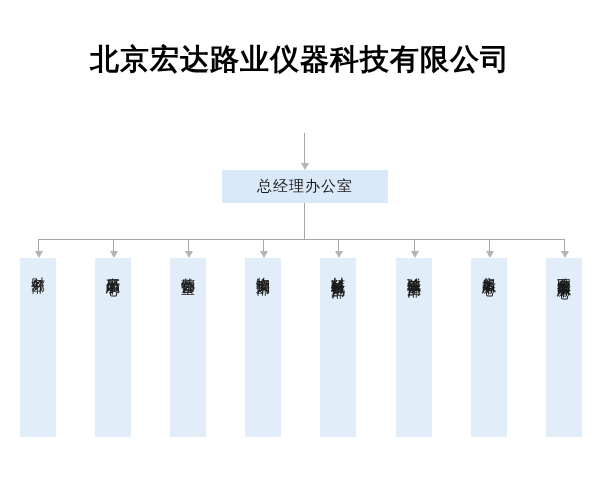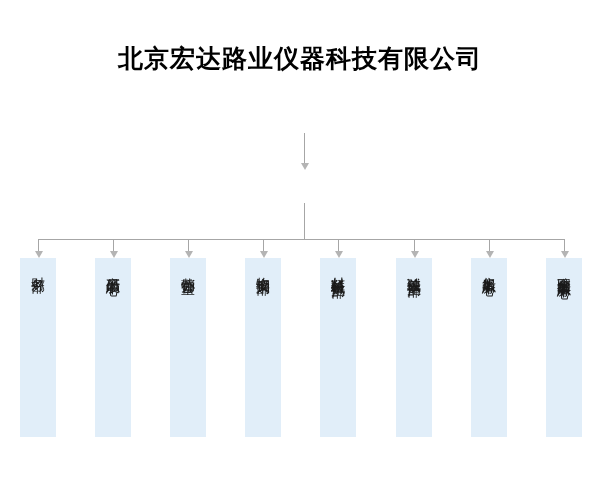--- a/index.html
+++ b/index.html
@@ -21,21 +21,21 @@
 
   
   .org-title {
     position: absolute;
     left: 0;
     top: 44px;
     width: 600px;
     text-align: center;
     font-family: "Liberation Serif", "DejaVu Serif", serif;
     font-weight: bold;
-    font-size: 25px;
+    font-size: 29px;
     line-height: 30px;
     letter-spacing: 1px;
     color: #000000;
     white-space: nowrap;
   }
 
   
   .node {
     position: absolute;
     box-sizing: border-box;
@@ -94,20 +94,21 @@
 <body style="background: rgb(255, 255, 255);">
 
 <div id="chart-root">
 
   <div class="org-title" style="color: rgb(0, 0, 0);">北京宏达路业仪器科技有限公司</div>
 
 
   <div class="conn-v" id="conn-board-office" style="left: 304px; top: 133px; height: 31px; background: rgb(166, 166, 166);"></div>
   <div class="arrow-head light" id="arrow-board-office" style="left: 300.5px; top: 163px;"></div>
 
+  <div class="node level-1" id="node-office" style="left: 222px; top: 170px; width: 166px; height: 33px; background: rgb(217, 233, 249); color: rgb(26, 26, 26);">总经理办公室</div>
 
   <div class="conn-v" id="conn-office-bus" style="left: 304px; top: 203px; height: 36px; background: rgb(166, 166, 166);"></div>
   <div class="conn-h" id="conn-bus" style="left: 38px; top: 239px; width: 527px; background: rgb(166, 166, 166);"></div>
 
   <div id="departments-layer">
       <div class="conn-v" style="left: 38px; top: 239px; height: 12px; background: rgb(166, 166, 166);"></div>
       <div class="arrow-head light" style="left: 34.5px; top: 251px;"></div>
       <div class="node leaf" style="left: 20px; top: 258px; width: 36px; height: 179px; background: rgb(225, 238, 249); color: rgb(26, 26, 26);">
         <span class="leaf-label">财务部</span>
       </div>

